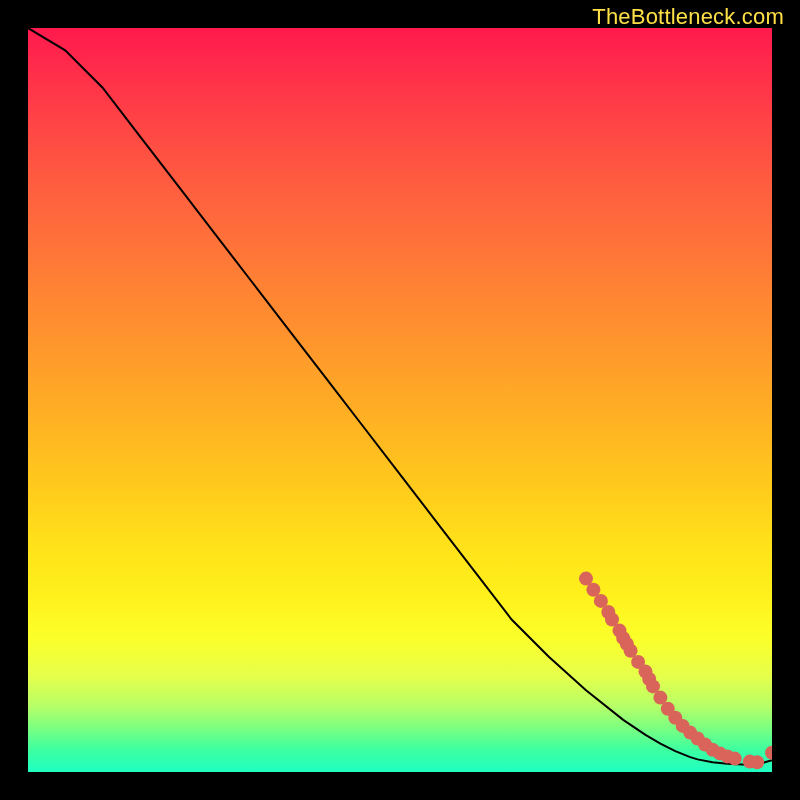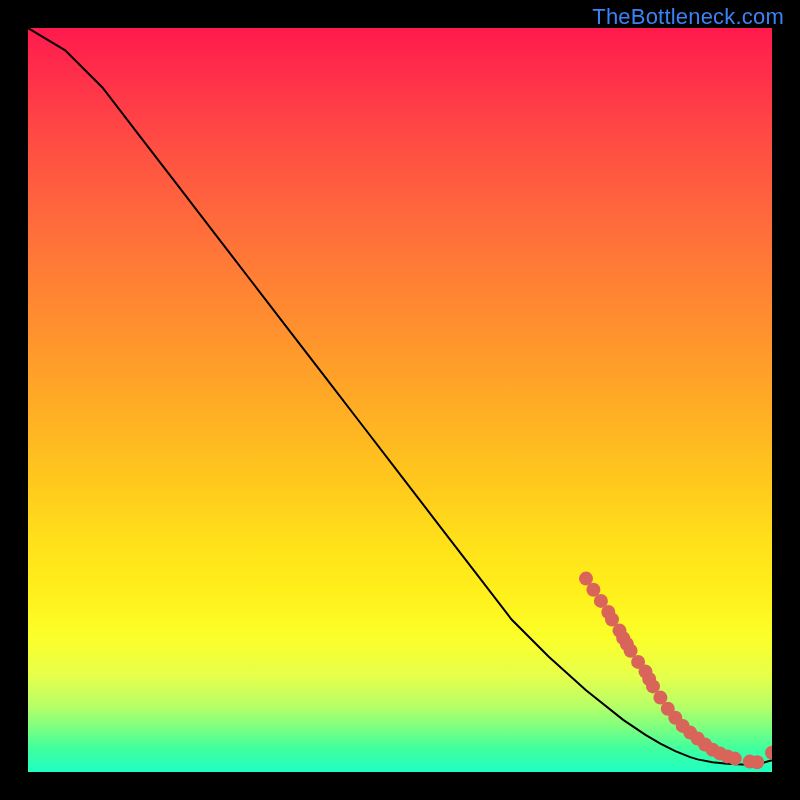--- a/index.html
+++ b/index.html
@@ -14,21 +14,21 @@
   .frame {
     position: relative;
     width: 800px;
     height: 800px;
     background: #000;
   }
   .watermark {
     position: absolute;
     top: 4px;
     right: 16px;
-    color: #3b82f6;
+    color: #fde047;
     font-size: 22px;
     font-weight: 500;
     letter-spacing: 0.2px;
     z-index: 5;
   }
   
   .plot {
     position: absolute;
     left: 28px;
     top: 28px;

